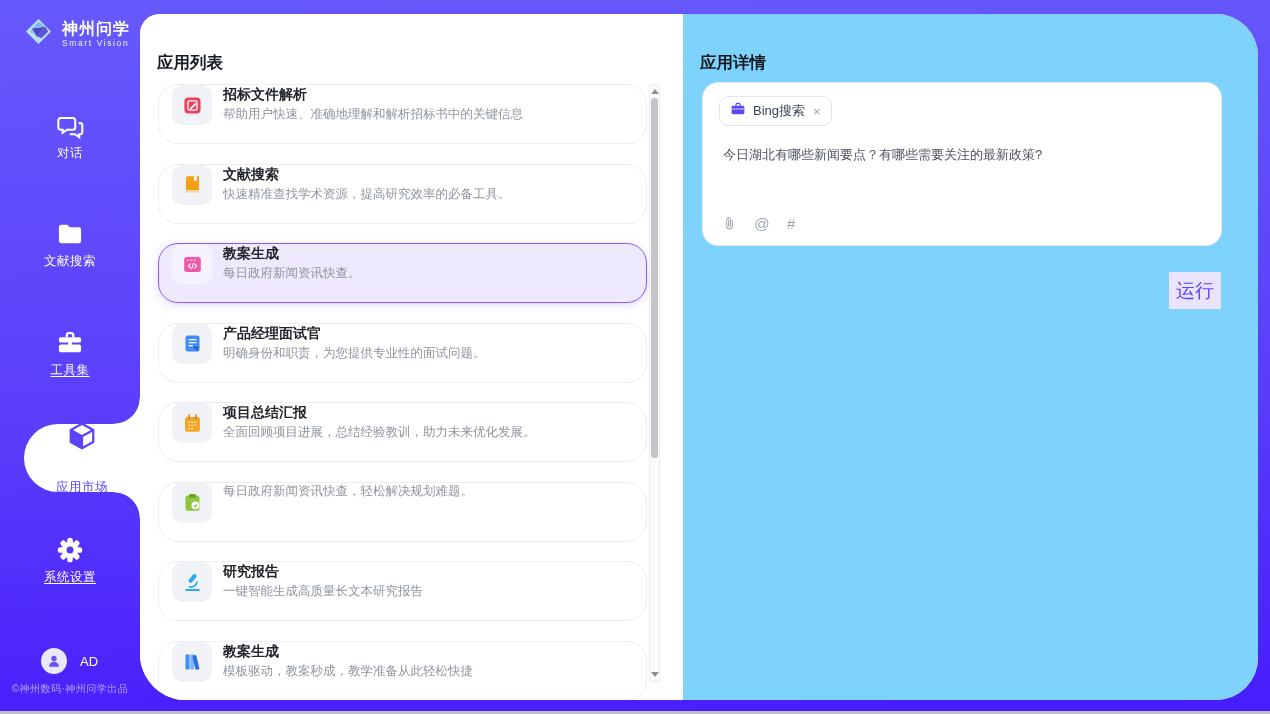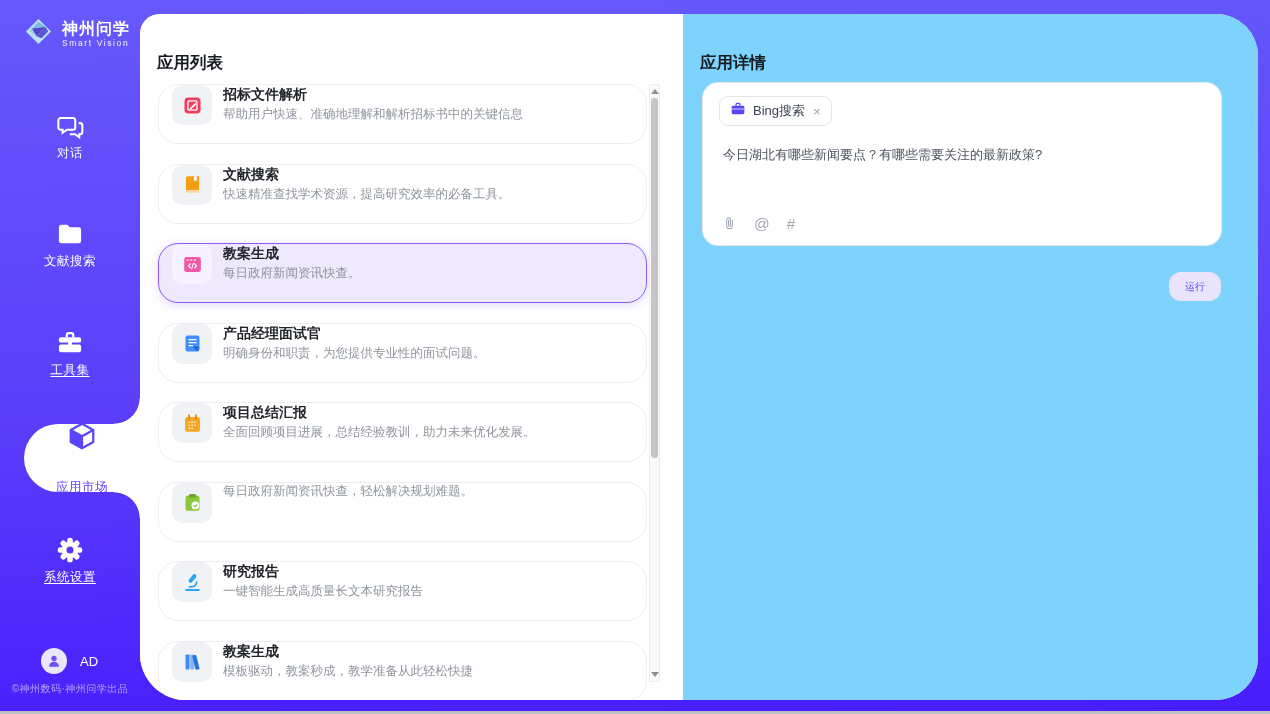--- a/index.html
+++ b/index.html
@@ -62,22 +62,22 @@
   .detail-panel{position:relative;flex:1;background:#7dd3fc;height:100%;}
   .detail-card{position:absolute;left:19px;top:68px;width:520px;height:164px;background:#fff;
                border:1px solid #e9e9ee;border-radius:16px;}
   .tool-chip{position:absolute;left:16px;top:13px;height:30px;display:inline-flex;align-items:center;gap:7px;
              padding:0 10px;background:#fff;border:1px solid #e3e4ea;border-radius:9px;cursor:pointer;}
   .chip-label{font-size:13px;color:#3b4351;}
   .chip-close{font-size:13px;color:#98a0ab;margin-left:1px;cursor:pointer;line-height:1;}
   .prompt-text{position:absolute;left:20px;top:62px;right:20px;font-size:13px;color:#4c525e;line-height:19px;}
   .attach-row{position:absolute;left:19px;bottom:13px;display:flex;align-items:center;gap:17px;color:#a2a8b3;}
   .attach-glyph{font-size:15.5px;color:#a2a8b3;cursor:pointer;line-height:1;}
-  .run-btn{position:absolute;top:258px;right:37px;width:52px;height:29px;border:none;border-radius:12px;
-           background:#eae3fc;color:var(--primary,#7a5af8);font-size:10px;cursor:pointer;
+  .run-btn{position:absolute;top:258px;right:37px;width:52px;height:37px;border:none;border-radius:0;
+           background:#eae3fc;color:var(--primary,#7a5af8);font-size:19px;cursor:pointer;
            font-family:inherit;display:flex;align-items:center;justify-content:center;}
 </style>
 </head>
 <body>
 
 <div class="screen">
 
   <div class="sidebar">
     <div class="logo">
       <span>

